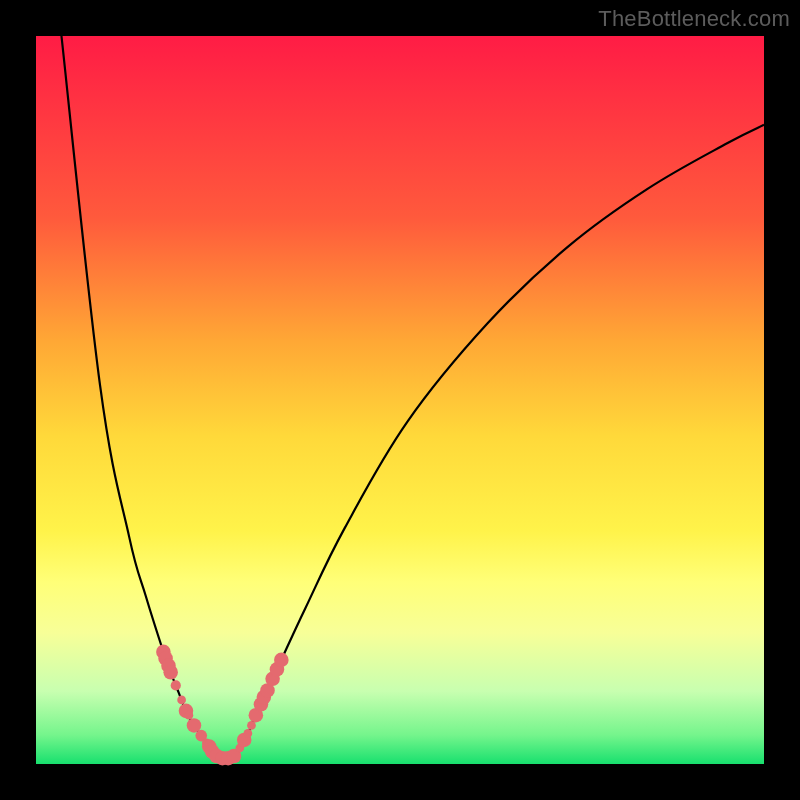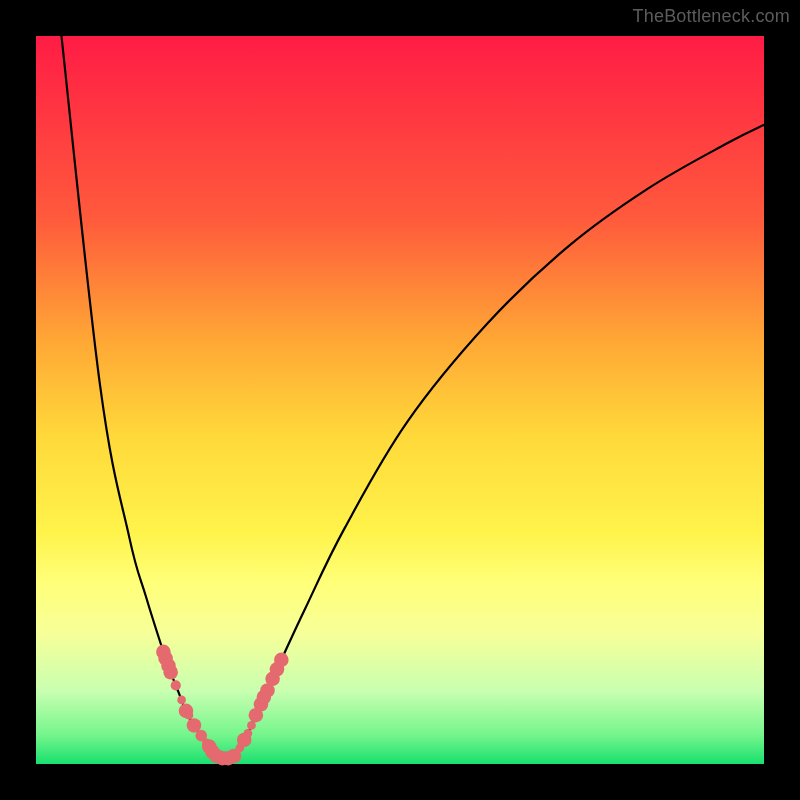--- a/index.html
+++ b/index.html
@@ -37,21 +37,21 @@
       #c8ffb0 90%,
       #75f58c 96%,
       #18e06e 100%
     );
   }
   .watermark {
     position: absolute;
     top: 6px;
     right: 10px;
     color: #5c5c5c;
-    font-size: 18px;
+    font-size: 22px;
     letter-spacing: 0.2px;
     font-weight: 500;
     user-select: none;
   }
   svg.curves {
     position: absolute;
     top: 0;
     left: 0;
     width: 728px;
     height: 728px;

